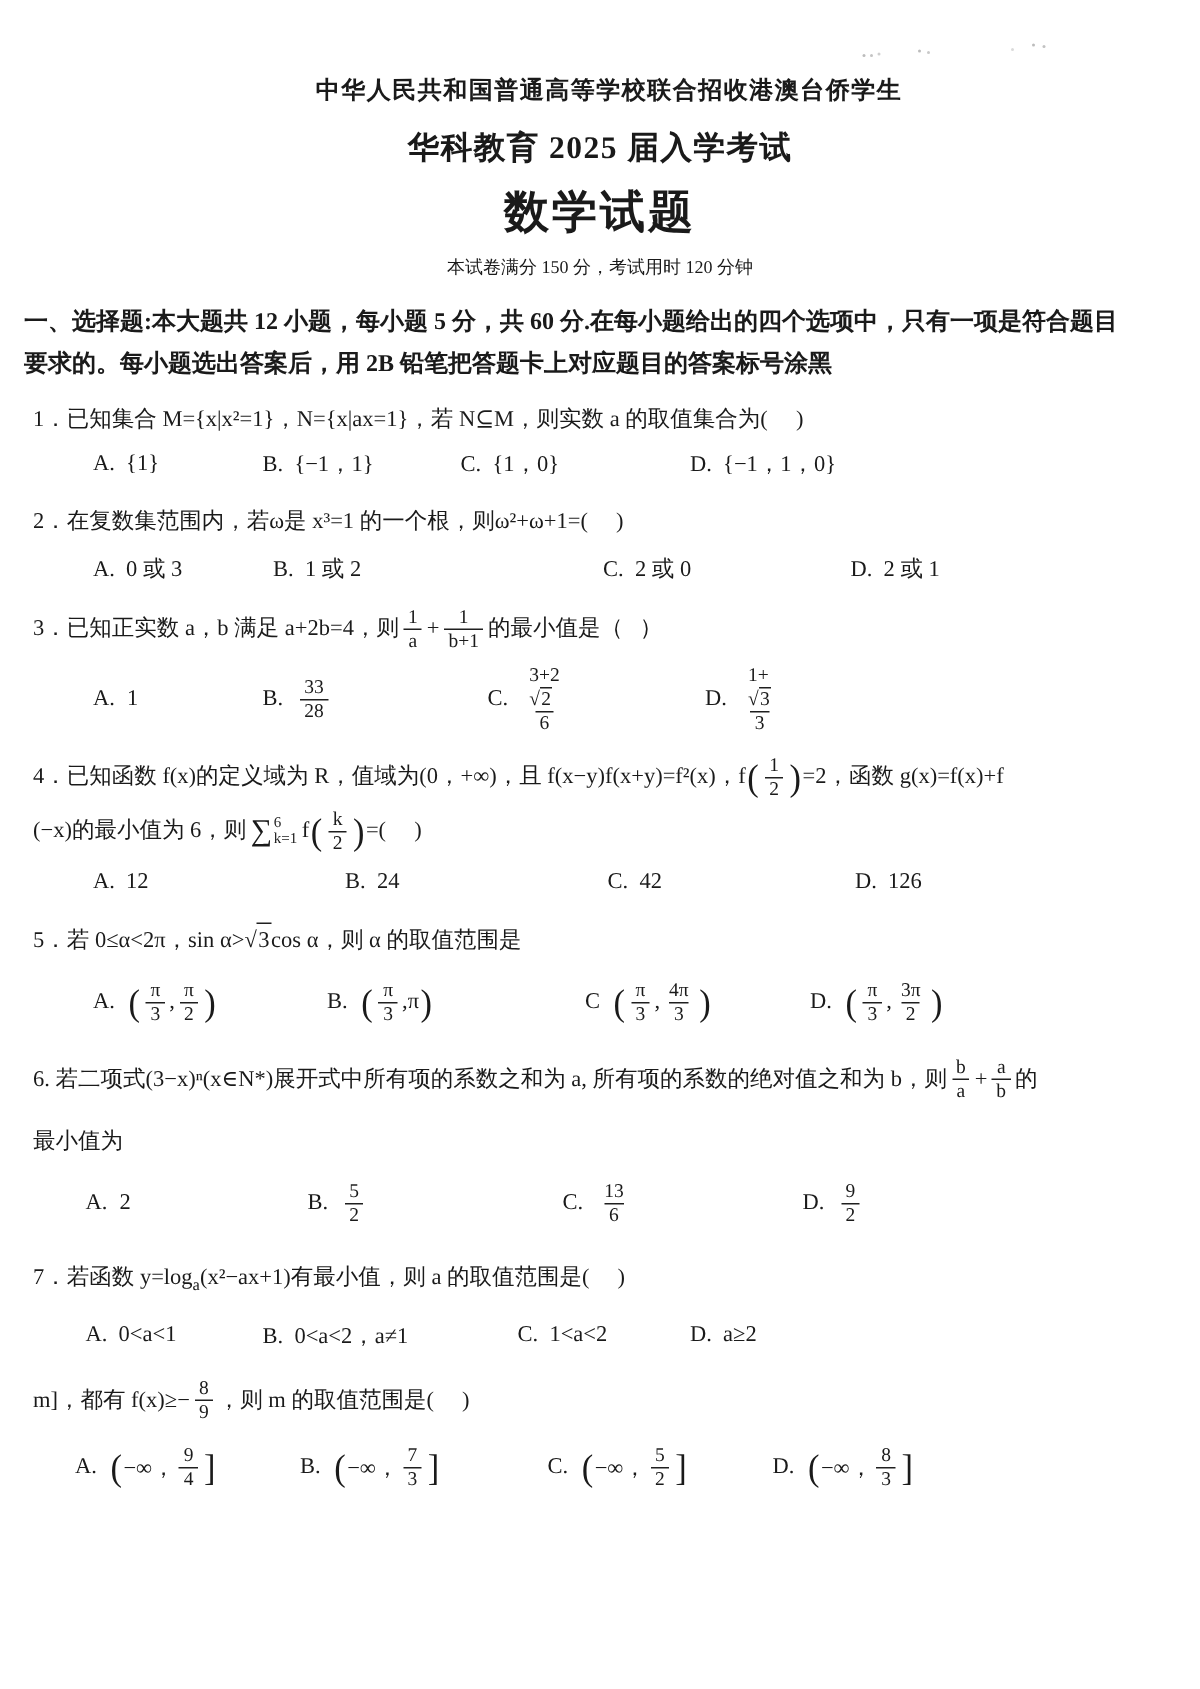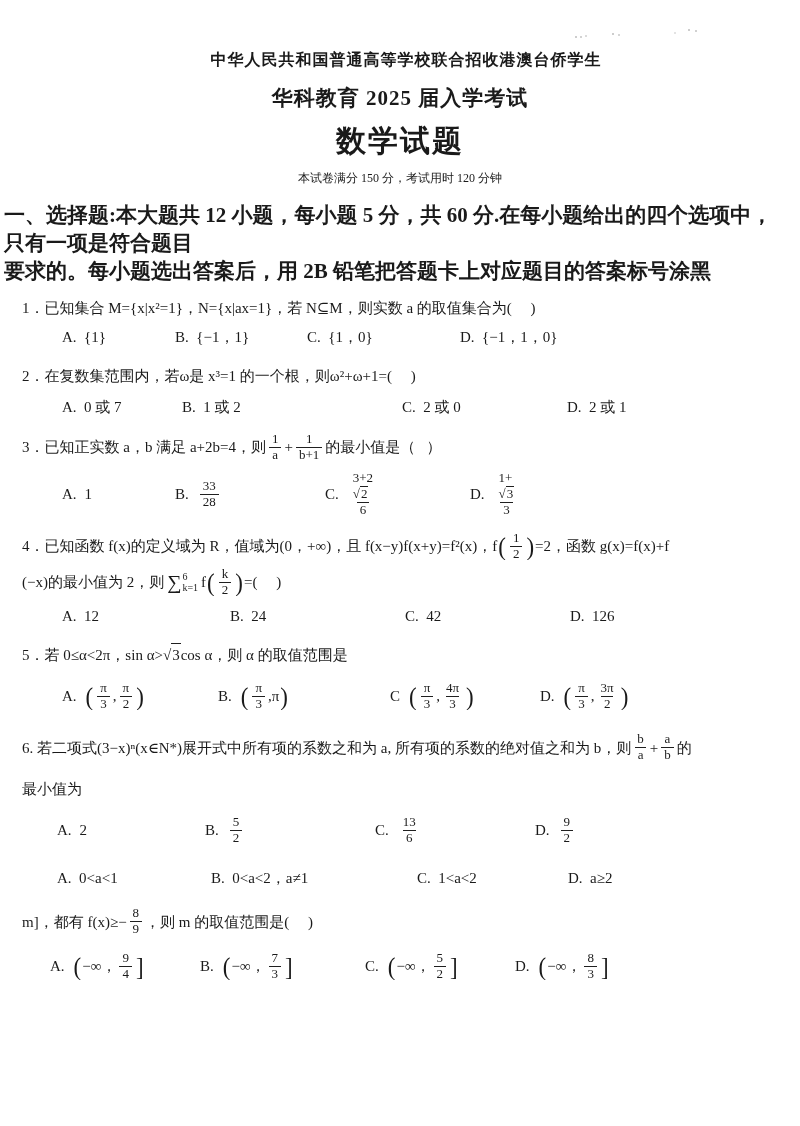--- a/index.html
+++ b/index.html
@@ -18,22 +18,22 @@
   .s2 { left:612px; top:33px; box-shadow:6px 1px 0 #c9c9c9; }
   .s3 { left:688px; top:29px; box-shadow:7px 1px 0 #c2c2c2, -14px 3px 0 #dadada; }
 
   header { text-align:center; padding-top:50px; }
   .h-line1 { font-size:16px; font-weight:700; letter-spacing:1px;padding-left:12px; }
   .h-line2 { font-size:21px; font-weight:700; margin-top:13px; letter-spacing:1px; }
   .h-title { font-size:30px; font-weight:700; margin-top:9px; letter-spacing:2px; }
   .h-sub   { font-size:12px; margin-top:8px; }
 
   .section-intro {
-    margin:14px 18px 0 4px;
-    font-size:21px; font-weight:700; line-height:28px;
+    margin:14px 18px 0 16px;
+    font-size:16px; font-weight:700; line-height:28px;
   }
 
   .content { margin:0 14px 0 22px; font-size:15px; }
 
   .q { }
   .stem { line-height:22px; }
   .frow { display:flex; align-items:center; flex-wrap:wrap; }
   .frow > span { white-space:pre; }
 
   
@@ -59,21 +59,21 @@
   .opts { display:flex; align-items:center; padding-left:40px; }
   .opt { display:flex; align-items:center; flex:0 0 auto; white-space:pre; }
   .opt .olabel { margin-right:8px; }
 
   .q1 { margin-top:12px; } .q1 .opts { margin-top:9px; }
   .q2 { margin-top:18px; } .q2 .opts { margin-top:11px; }
   .q3 { margin-top:15px; } .q3 .opts { margin-top:8px; }
   .q4 { margin-top:13px; } .q4 .stem2 { margin-top:5px; } .q4 .opts { margin-top:11px; }
   .q5 { margin-top:18px; } .q5 .opts { margin-top:15px; }
   .q6 { margin-top:20px; } .q6 .stem2 { margin-top:15px; } .q6 .opts { margin-top:15px; }
-  .q7 { margin-top:23px; } .q7 .opts { margin-top:13px;gap:36px; }
+  .q7 { margin-top:23px; } .q7 .opts { margin-top:13px; }
   .q8 { margin-top:18px; } .q8 .stem2 { margin-top:9px; } .q8 .opts { margin-top:14px; padding-left:28px; }
 
   .q1 .o1{width:113px;} .q1 .o2{width:132px;} .q1 .o3{width:153px;}
   .q2 .o1{width:120px;} .q2 .o2{width:220px;} .q2 .o3{width:165px;}
   .q3 .o1{width:113px;} .q3 .o2{width:150px;} .q3 .o3{width:145px;}
   .q4 .o1{width:168px;} .q4 .o2{width:175px;font-family:Liberation Serif, serif;} .q4 .o3{width:165px;}
   .q5 .o1{width:156px;} .q5 .o2{width:172px;} .q5 .o3{width:150px;}
   .q6 .o1{width:148px;} .q6 .o2{width:170px;} .q6 .o3{width:160px;}
   .q6 .opts, .q7 .opts { padding-left:35px; }
   .q7 .o1{width:118px;} .q7 .o2{width:170px;} .q7 .o3{width:115px;}
@@ -109,21 +109,21 @@
         <span class="opt o1">A.  {1}</span>
         <span class="opt o2">B.  {−1，1}</span>
         <span class="opt o3">C.  {1，0}</span>
         <span class="opt o4">D.  {−1，1，0}</span>
       </div>
     </div>
 
     <div class="q q2">
       <div class="stem">2．在复数集范围内，若ω是 x³=1 的一个根，则ω²+ω+1=(&nbsp;&nbsp;&nbsp;&nbsp;&nbsp;)</div>
       <div class="opts">
-        <span class="opt o1">A.  0 或 7</span>
+        <span class="opt o1">A.  0 或 3</span>
         <span class="opt o2">B.  1 或 2</span>
         <span class="opt o3">C.  2 或 0</span>
         <span class="opt o4">D.  2 或 1</span>
       </div>
     </div>
 
     <div class="q q3">
       <div class="stem frow">
         <span>3．已知正实数 a，b 满足 a+2b=4，则</span>
         <span class="frac"><span class="num">1</span><span class="den">a</span></span>
@@ -141,21 +141,21 @@
 
     <div class="q q4">
       <div class="stem frow">
         <span>4．已知函数 f(x)的定义域为 R，值域为(0，+∞)，且 f(x−y)f(x+y)=f²(x)，f</span>
         <span class="bigp">(</span>
         <span class="frac"><span class="num">1</span><span class="den">2</span></span>
         <span class="bigp">)</span>
         <span>=2，函数 g(x)=f(x)+f</span>
       </div>
       <div class="stem frow stem2">
-        <span>(−x)的最小值为 2，则</span>
+        <span>(−x)的最小值为 6，则</span>
         <span class="sum"><span class="sigma">∑</span><span class="limits"><span class="lim-top">6</span><span class="lim-bot">k=1</span></span></span>
         <span>f</span>
         <span class="bigp">(</span>
         <span class="frac"><span class="num">k</span><span class="den">2</span></span>
         <span class="bigp">)</span>
         <span>=(&nbsp;&nbsp;&nbsp;&nbsp;&nbsp;)</span>
       </div>
       <div class="opts">
         <span class="opt o1">A.  12</span>
         <span class="opt o2">B.  24</span>
@@ -189,20 +189,23 @@
       <div class="stem stem2">最小值为</div>
       <div class="opts">
         <span class="opt o1"><span class="olabel">A.</span><span>2</span></span>
         <span class="opt o2"><span class="olabel">B.</span><span class="frac"><span class="num">5</span><span class="den">2</span></span></span>
         <span class="opt o3"><span class="olabel">C.</span><span class="frac"><span class="num">13</span><span class="den">6</span></span></span>
         <span class="opt o4"><span class="olabel">D.</span><span class="frac"><span class="num">9</span><span class="den">2</span></span></span>
       </div>
     </div>
 
     <div class="q q7">
+      <div class="stem">
+        <span>7．若函数 y=log</span><sub>a</sub><span>(x²−ax+1)有最小值，则 a 的取值范围是(&nbsp;&nbsp;&nbsp;&nbsp;&nbsp;)</span>
+      </div>
       <div class="opts">
         <span class="opt o1">A.  0&lt;a&lt;1</span>
         <span class="opt o2">B.  0&lt;a&lt;2，a≠1</span>
         <span class="opt o3">C.  1&lt;a&lt;2</span>
         <span class="opt o4">D.  a≥2</span>
       </div>
     </div>
 
     <div class="q q8">
       <div class="stem frow stem2">

